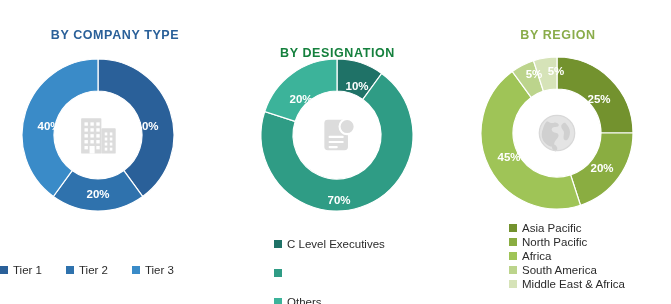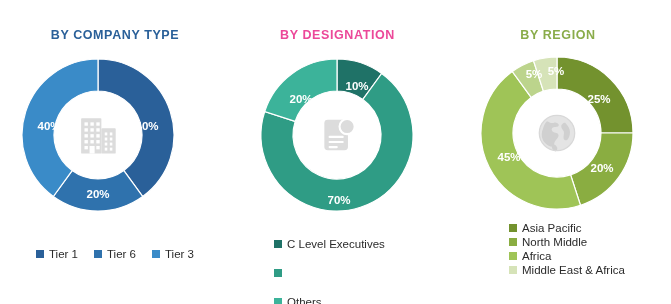--- a/index.html
+++ b/index.html
@@ -34,21 +34,21 @@
     top: 28px;
     left: 0;
     width: 100%;
     text-align: center;
     font-size: 12.5px;
     font-weight: bold;
     letter-spacing: 0.6px;
     white-space: nowrap;
   }
   #title-company { color: #2a6099; }
-  #title-desig   { color: #ec4899; }
+  #title-desig   { color: #15803d; margin-top: 18px; }
   #title-region  { color: #8aac4a; }
 
   .donut-wrap {
     position: absolute;
     width: 160px;
     height: 160px;
   }
   #donut-company { left: 18px;  top: 55px; }
   #donut-desig   { left: 27px;  top: 55px; }
   #donut-region  { left: 32px;  top: 53px; }
@@ -70,22 +70,22 @@
     transform: translate(-50%, -50%);
     width: 54px;
     height: 54px;
     pointer-events: none;
   }
 
   .legend {
     position: absolute;
   }
   #legend-company {
-    left: 0; top: 248px; width: 230px;
-    display: flex; justify-content: center; gap: 16px;
+    left: 0; top: 264px; width: 230px;
+    display: flex; justify-content: flex-start; gap: 24px;
   }
   #legend-desig {
     left: 44px; top: 238px;
     display: flex; flex-direction: column; gap: 19px;
   }
   #legend-region {
     left: 64px; top: 222px;
     display: flex; flex-direction: column; gap: 2px;
   }
   .legend-item {
@@ -156,21 +156,21 @@
       </svg>
     </div>
 
     <div class="legend" id="legend-company">
         <div class="legend-item">
           <span class="legend-swatch" style="background: rgb(42, 96, 153);"></span>
           <span>Tier 1</span>
         </div>
         <div class="legend-item">
           <span class="legend-swatch" style="background: rgb(47, 114, 173);"></span>
-          <span>Tier 6</span>
+          <span>Tier 2</span>
         </div>
         <div class="legend-item">
           <span class="legend-swatch" style="background: rgb(58, 139, 200);"></span>
           <span>Tier 3</span>
         </div>
       </div>
   </div>
 
   <div class="panel" id="panel-desig">
     <div class="panel-title" id="title-desig">BY DESIGNATION</div>
@@ -243,26 +243,30 @@
       </svg>
     </div>
 
     <div class="legend" id="legend-region">
         <div class="legend-item">
           <span class="legend-swatch" style="background: rgb(115, 146, 46);"></span>
           <span>Asia Pacific</span>
         </div>
         <div class="legend-item">
           <span class="legend-swatch" style="background: rgb(138, 173, 65);"></span>
-          <span>North Middle</span>
+          <span>North Pacific</span>
         </div>
         <div class="legend-item">
           <span class="legend-swatch" style="background: rgb(159, 196, 87);"></span>
           <span>Africa</span>
         </div>
         <div class="legend-item">
+          <span class="legend-swatch" style="background: rgb(188, 212, 140);"></span>
+          <span>South America</span>
+        </div>
+        <div class="legend-item">
           <span class="legend-swatch" style="background: rgb(214, 227, 184);"></span>
           <span>Middle East &amp; Africa</span>
         </div>
       </div>
   </div>
 
 </div>
 
 </body></html>

